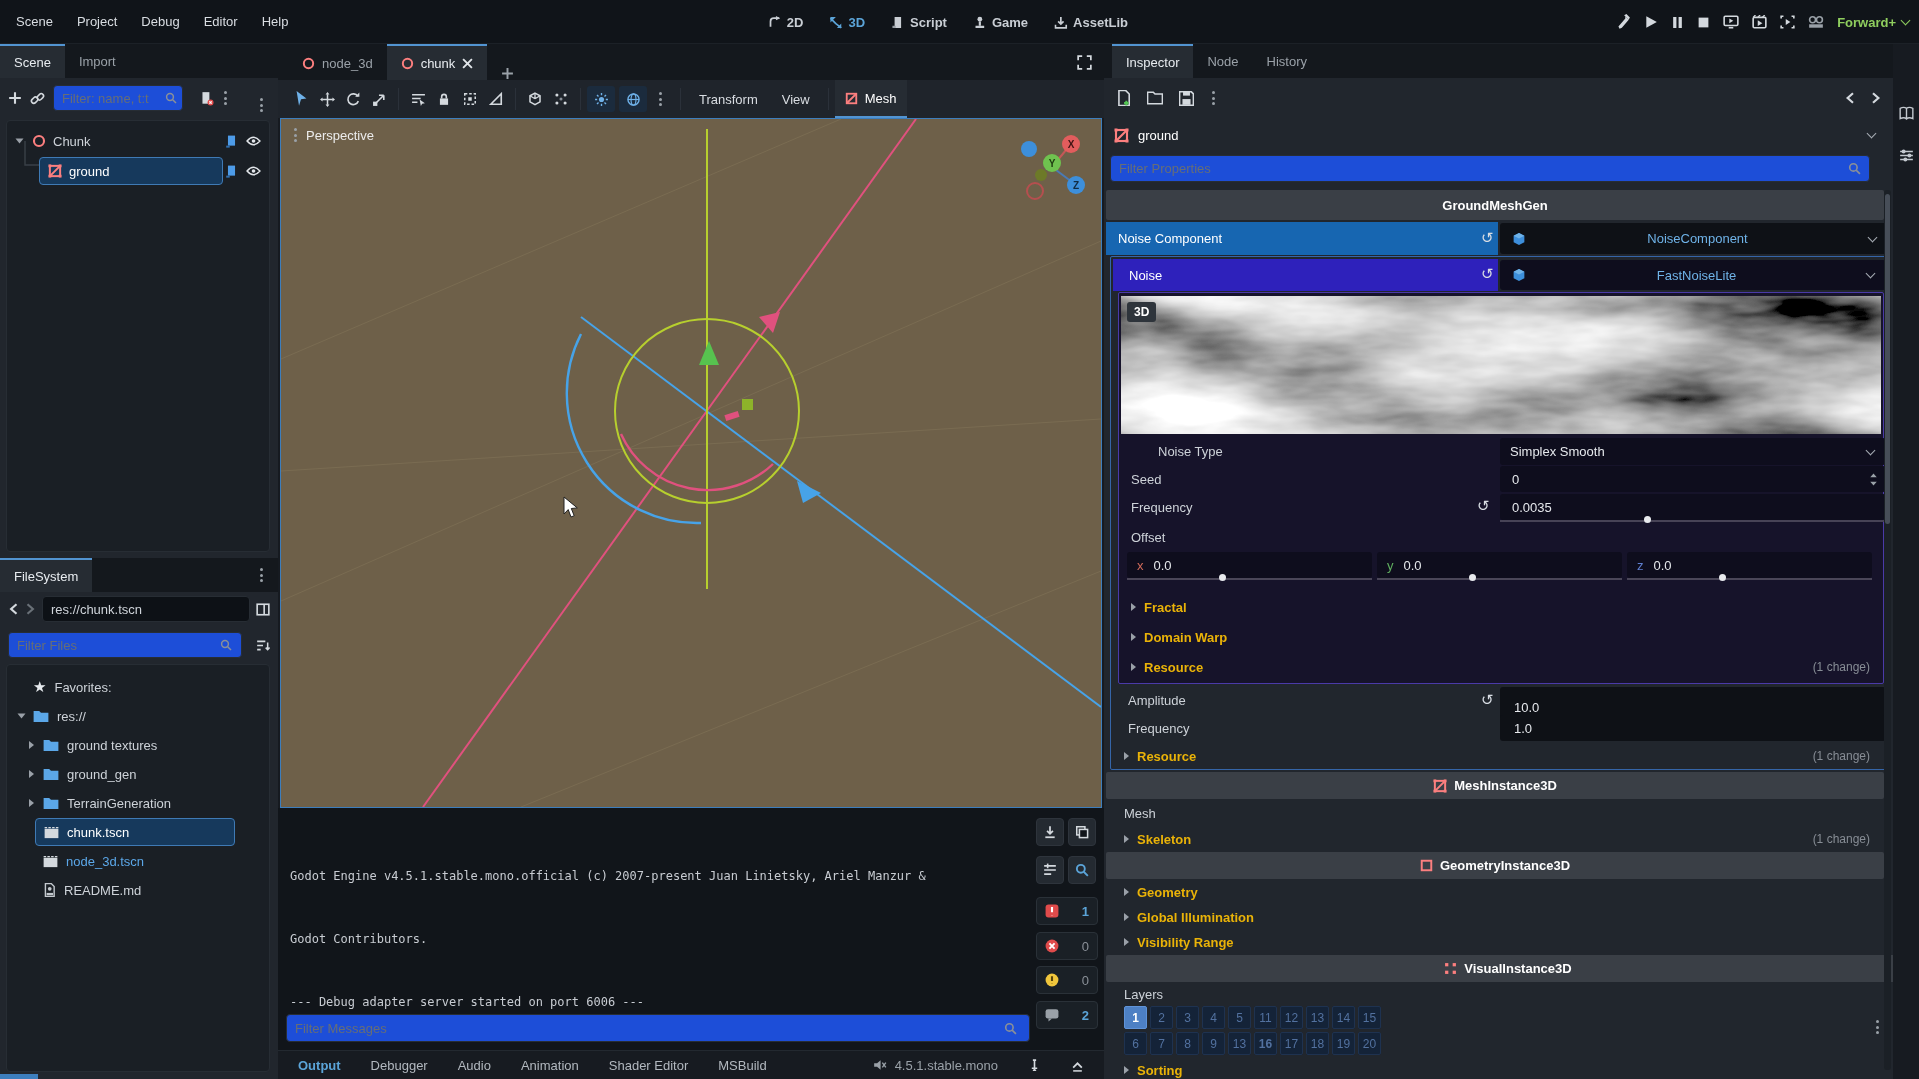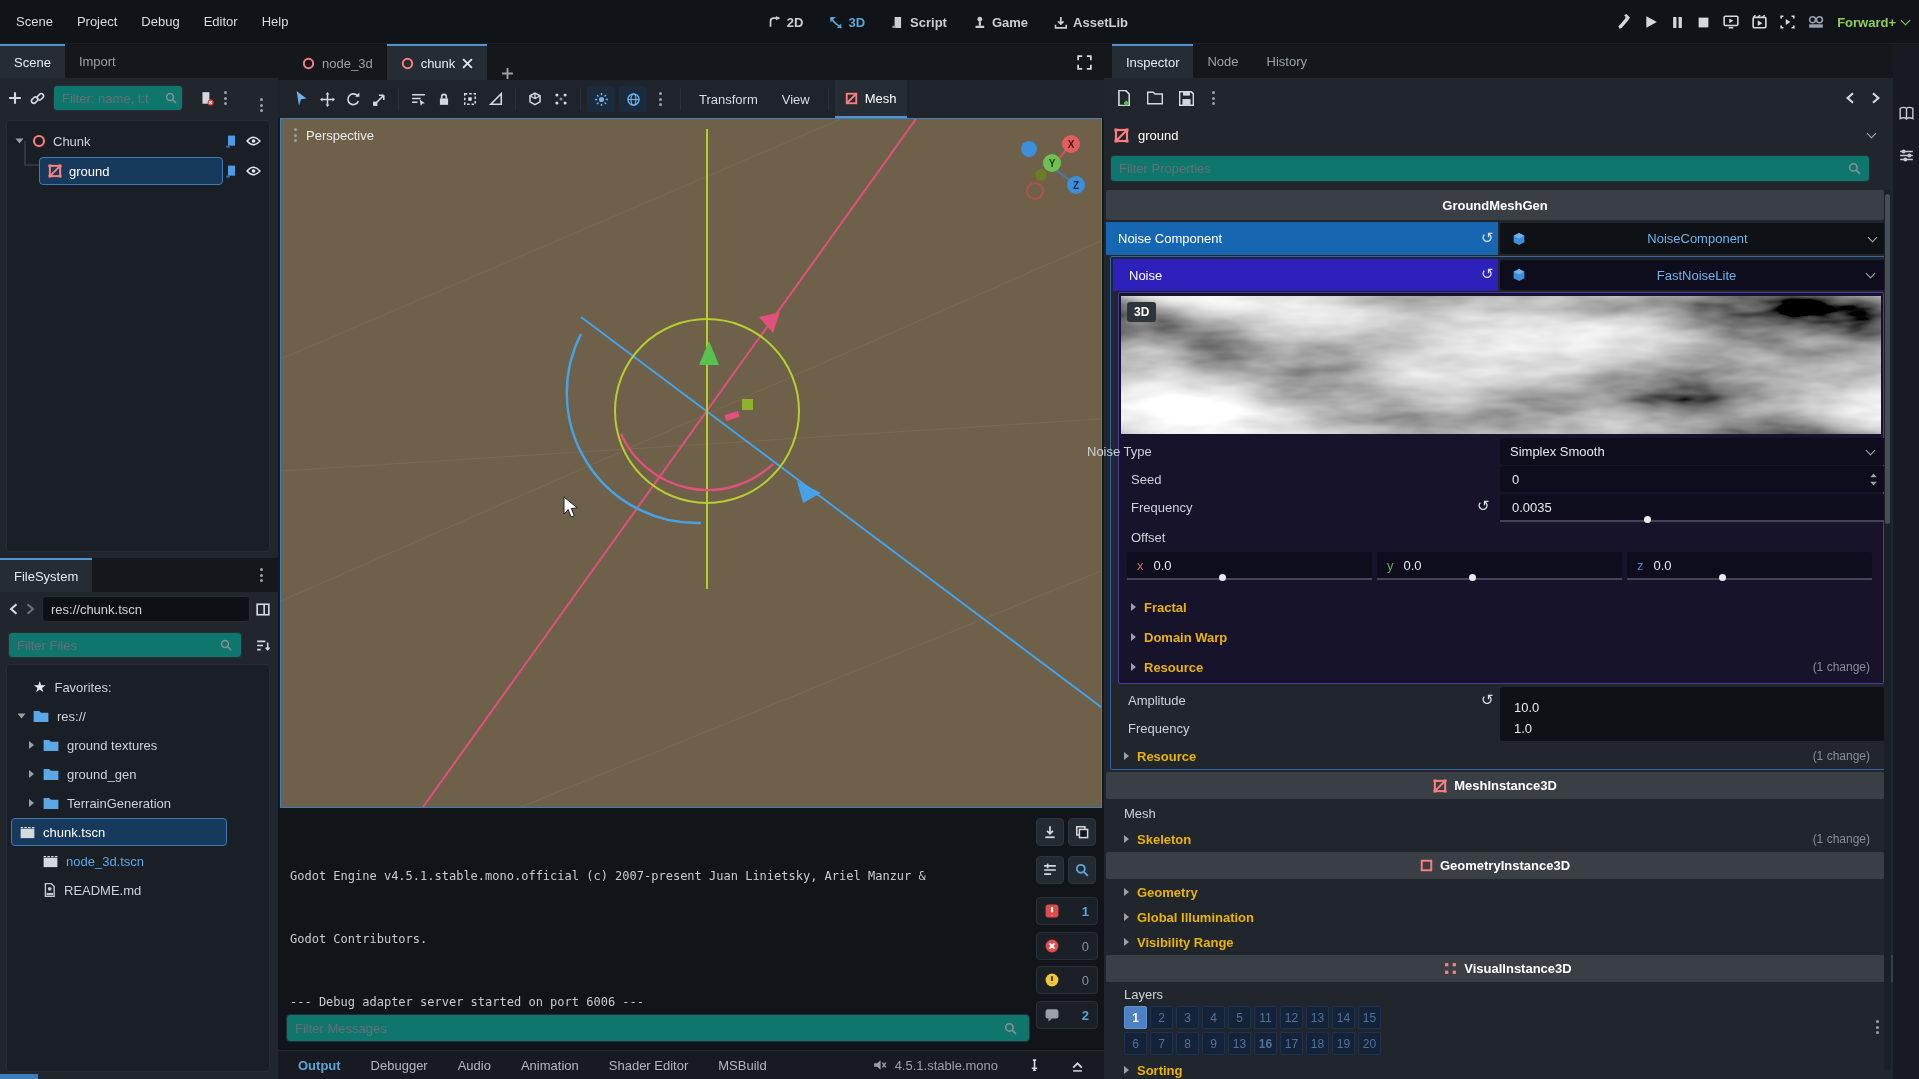--- a/index.html
+++ b/index.html
@@ -13,21 +13,21 @@
   .menubar{left:0;top:0;width:1919px;height:44px;background:#101419;border-bottom:1px solid #1c2127}
   .menu-item{padding:0 12px;height:44px;display:flex;align-items:center;color:#d9dde2;cursor:default}
   .mode{display:flex;align-items:center;gap:6px;padding:0 13px;color:#c9ced4;font-weight:bold}
   .mode.active{color:#5ba4d8}
   
   .dockbg{background:#21262d}
   .tabstrip{background:#14181d;display:flex;align-items:flex-end}
   .tab{height:34px;display:flex;align-items:center;gap:7px;padding:0 14px;color:#9aa1a8;position:relative}
   .tab.active{background:#262c33;color:#e8ecf0;border-top:2px solid #5294d1}
   .panel-inset{background:#1a1f25;border:1px solid #272d34;border-radius:4px}
-  input.godot{background:#0f766e;border:1px solid #272d34;border-radius:4px;color:#cfd4da;font-family:"Liberation Sans",sans-serif;font-size:13px;padding:0 8px;outline:none}
+  input.godot{background:#1d4ed8;border:1px solid #272d34;border-radius:4px;color:#cfd4da;font-family:"Liberation Sans",sans-serif;font-size:13px;padding:0 8px;outline:none}
   input.godot::placeholder{color:#676e76}
   .treerow{position:absolute;display:flex;align-items:center;height:28px;color:#cdd2d8}
   .sel-box{background:#16395c;border:1px solid #3f7ab5;border-radius:4px}
   .car{width:0;height:0;border-left:5px solid #9aa0a8;border-top:4px solid transparent;border-bottom:4px solid transparent}
   .car.down{transform:rotate(90deg)}
   .chev{width:7px;height:7px;border-right:1.7px solid #a7adb5;border-bottom:1.7px solid #a7adb5;transform:rotate(45deg);margin-top:-3px}
   .vdots{display:inline-flex;flex-direction:column;gap:2.5px;padding:2px}
   .vdots i{width:3px;height:3px;border-radius:50%;background:#9aa1a8}
   .sep{width:1px;height:22px;background:#2b313a;margin:0 6px}
   
@@ -342,21 +342,21 @@
     <div class="treerow" style="left:4px;top:124px;width:256px">
       <span class="car" style="margin-left:18px"></span>
       <span class="ic" style="margin:0 8px 0 9px">
           <svg width="16" height="13" viewBox="0 0 13 10">
             <path d="M0.5 0.5h4.5L6.5 2h6v7.5h-12z" fill="#5ba7e8"></path>
           </svg>
         </span>
       <span>TerrainGeneration</span>
     </div>
     <div class="treerow" style="left:4px;top:153px;width:256px">
-      <div class="sel-box flex" style="width:216px;height:28px">
+      <div class="sel-box flex" style="margin-left:24px;width:200px;height:28px">
         <span class="ic" style="margin:0 8px 0 8px">
             <svg width="15" height="13" viewBox="0 0 12 10">
               <rect x="0.5" y="2" width="11" height="7.5" fill="#d4d9de"></rect>
               <path d="M0.5 0.5h2v1h-2zM3.5 0.5h2v1h-2zM6.5 0.5h2v1h-2zM9.5 0.5h2v1h-2z" fill="#d4d9de"></path>
             </svg>
           </span>
         <span style="color:#fff">chunk.tscn</span>
       </div>
     </div>
     <div class="treerow" style="left:4px;top:182px;width:256px;color:#5ba7e8">
@@ -781,21 +781,21 @@
       <filter id="nz" x="0" y="0" width="100%" height="100%">
         <feTurbulence type="fractalNoise" baseFrequency="0.0045 0.012" numOctaves="5" seed="7" stitchTiles="stitch"></feTurbulence>
         <feColorMatrix type="matrix" values="0 0 0 1.7 -0.35  0 0 0 1.7 -0.35  0 0 0 1.7 -0.35  0 0 0 0 1"></feColorMatrix>
       </filter>
     </defs>
     <rect width="760" height="138" fill="#000"></rect>
     <rect width="760" height="138" filter="url(#nz)"></rect>
   </svg>
   <div class="badge3d" style="left:1127px;top:302px">3D</div>
 
-  <div class="lblcell" style="left:1087px;top:436px;height:30px">Noise Type</div>
+  <div class="lblcell" style="left:1158px;top:436px;height:30px">Noise Type</div>
   <div class="vcell purp" style="left:1500px;top:438px;width:386px;height:27px">
     <span style="margin-left:10px">Simplex Smooth</span>
     <span class="chev" style="margin-left:auto;margin-right:12px"></span>
   </div>
 
   <div class="lblcell" style="left:1131px;top:464px;height:30px">Seed</div>
   <div class="vcell purp" style="left:1500px;top:466px;width:386px;height:26px">
     <span style="margin-left:12px">0</span>
     <span class="ic" style="margin-left:auto;margin-right:8px">
         <svg width="9" height="13" viewBox="0 0 8 12">

